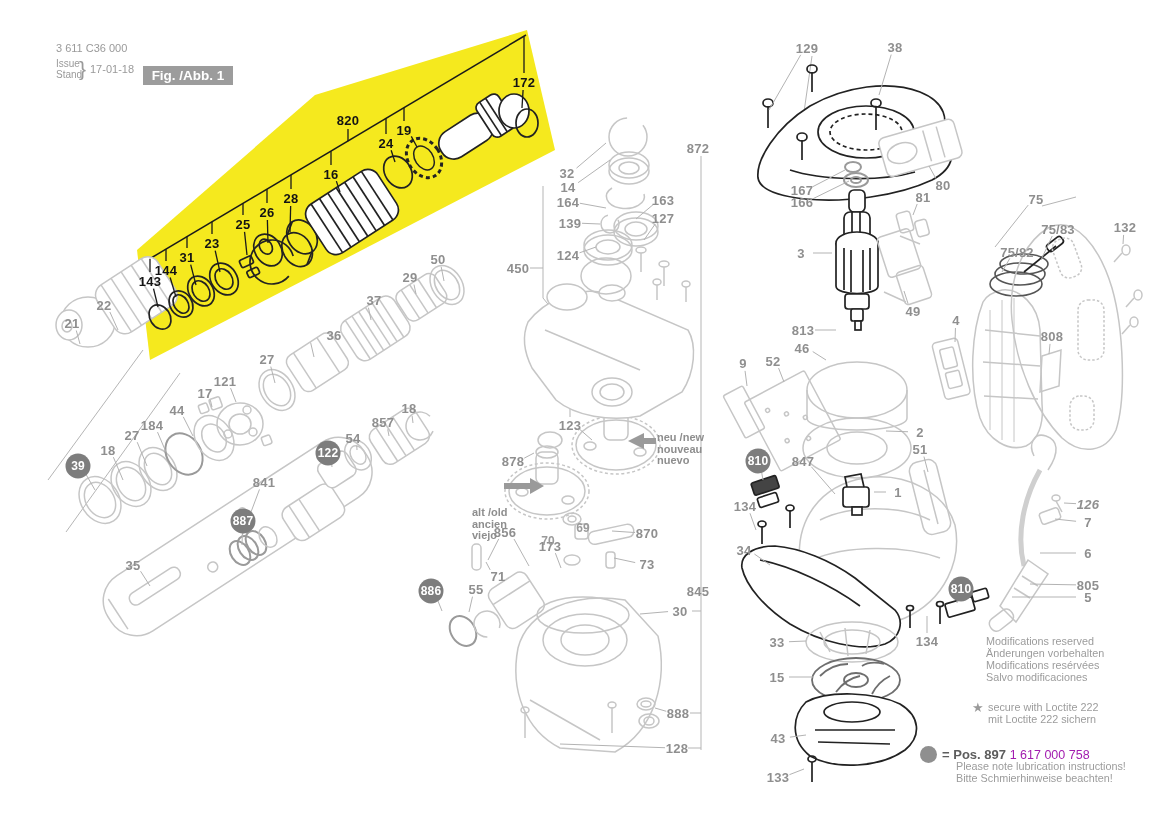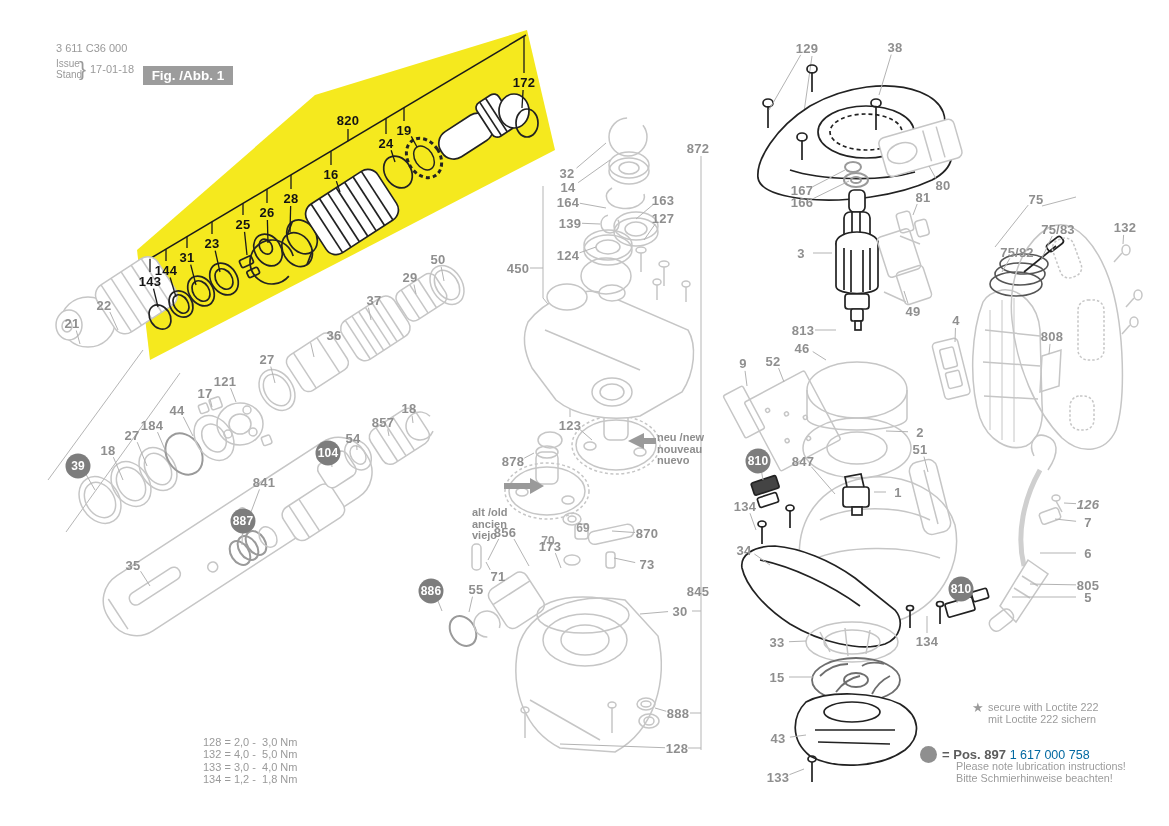--- a/index.html
+++ b/index.html
@@ -39,21 +39,21 @@
                  font-weight:bold;color:#8e8e8e;}
   
   #modifications{position:absolute;left:986px;top:635px;font-size:10.8px;line-height:12px;color:#9c9c9c;}
   #loctite{position:absolute;left:972px;top:701px;font-size:10.8px;line-height:12px;color:#9c9c9c;}
   #loctite .star{position:absolute;left:0;top:1px;font-size:13px;color:#9a9a9a;}
   #loctite .lines{margin-left:16px;}
   #lubrication{position:absolute;left:920px;top:744px;color:#9a9a9a;}
   #lube-dot{position:absolute;left:0;top:2px;width:17px;height:17px;border-radius:50%;background:#8f8f8f;}
   #lube-line{position:absolute;left:22px;top:3px;font-size:13px;white-space:nowrap;}
   #lube-line .b{font-weight:bold;color:#5d5d5d;}
-  #lube-line .n{font-size:12.5px;color:#0369a1;}
+  #lube-line .n{font-size:12.5px;color:#a21caf;}
   #lube-text{position:absolute;left:36px;top:16px;font-size:10.8px;line-height:12px;color:#9c9c9c;white-space:nowrap;}
 </style>
 </head>
 <body>
 
 <div id="page">
 
   <svg id="sketch" width="1169" height="826" viewBox="0 0 1169 826">
 
     <polygon points="137,250 315,95 527,30 555,150 150,360" fill="#f5e91e"></polygon>
@@ -621,21 +621,21 @@
       <span class="plabel g" style="left: 225px; top: 381px;">121</span>
       <span class="plabel g" style="left: 267px; top: 359px;">27</span>
       <span class="plabel g" style="left: 307px; top: 335px; margin-left: 27px;">36</span>
       <span class="plabel g" style="left: 368px; top: 300px; margin-left: 6px;">37</span>
       <span class="plabel g" style="left: 410px; top: 277px;">29</span>
       <span class="plabel g" style="left: 438px; top: 259px;">50</span>
       <span class="plabel g" style="left: 518px; top: 268px;">450</span>
       <span class="plabel g" style="left: 133px; top: 565px;">35</span>
       <span class="plabel g" style="left: 264px; top: 482px;">841</span>
       <span class="plabel b" style="left: 243px; top: 521px;">887</span>
-      <span class="plabel b" style="left: 328px; top: 453px;">104</span>
+      <span class="plabel b" style="left: 328px; top: 453px;">122</span>
       <span class="plabel g" style="left: 353px; top: 438px;">54</span>
       <span class="plabel g" style="left: 383px; top: 422px;">857</span>
       <span class="plabel g" style="left: 409px; top: 408px;">18</span>
       <span class="plabel b" style="left: 431px; top: 591px;">886</span>
       <span class="plabel g" style="left: 476px; top: 589px;">55</span>
       <span class="plabel g" style="left: 498px; top: 576px;">71</span>
       <span class="plabel g" style="left: 505px; top: 532px;">856</span>
       <span class="plabel g" style="left: 550px; top: 546px;">173</span>
       <span class="plabel g" style="left: 513px; top: 461px;">878</span>
       <span class="plabel g" style="left: 570px; top: 425px;">123</span>
@@ -695,33 +695,38 @@
 
   <div id="part-number">3 611 C36 000</div>
   <div id="issue-block">
     <div>Issue</div>
     <div>Stand</div>
   </div>
   <div id="issue-brace">}</div>
   <div id="issue-date">17-01-18</div>
   <div id="fig-badge">Fig. /Abb. 1</div>
 
-  <div id="torque-right"><div>128 = 2,0 -  3,0 Nm</div><div>132 = 4,0 -  5,0 Nm</div><div>133 = 3,0 -  4,0 Nm</div><div>134 = 1,2 -  1,8 Nm</div></div>
 
   <div id="old-gear-note">
       <div>alt /old</div>
       <div>ancien</div>
       <div>viejo</div>
     </div>
   <div id="new-gear-note">
       <div>neu /new</div>
       <div>nouveau</div>
       <div>nuevo</div>
     </div>
 
+  <div id="modifications">
+      <div>Modifications reserved</div>
+      <div>Änderungen vorbehalten</div>
+      <div>Modifications resérvées</div>
+      <div>Salvo modificaciones</div>
+    </div>
   <div id="loctite">
     <span class="star">★</span>
     <div class="lines">
         <div>secure with Loctite 222</div>
         <div>mit Loctite 222 sichern</div>
       </div>
   </div>
   <div id="lubrication">
     <span id="lube-dot"></span>
     <span id="lube-line">

